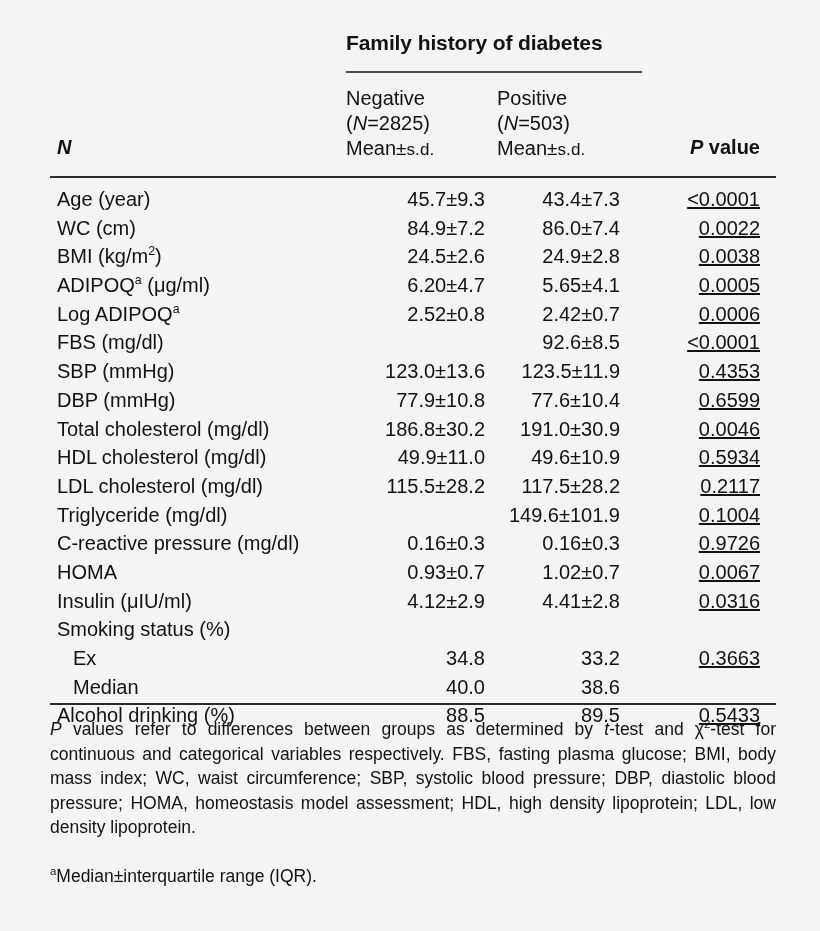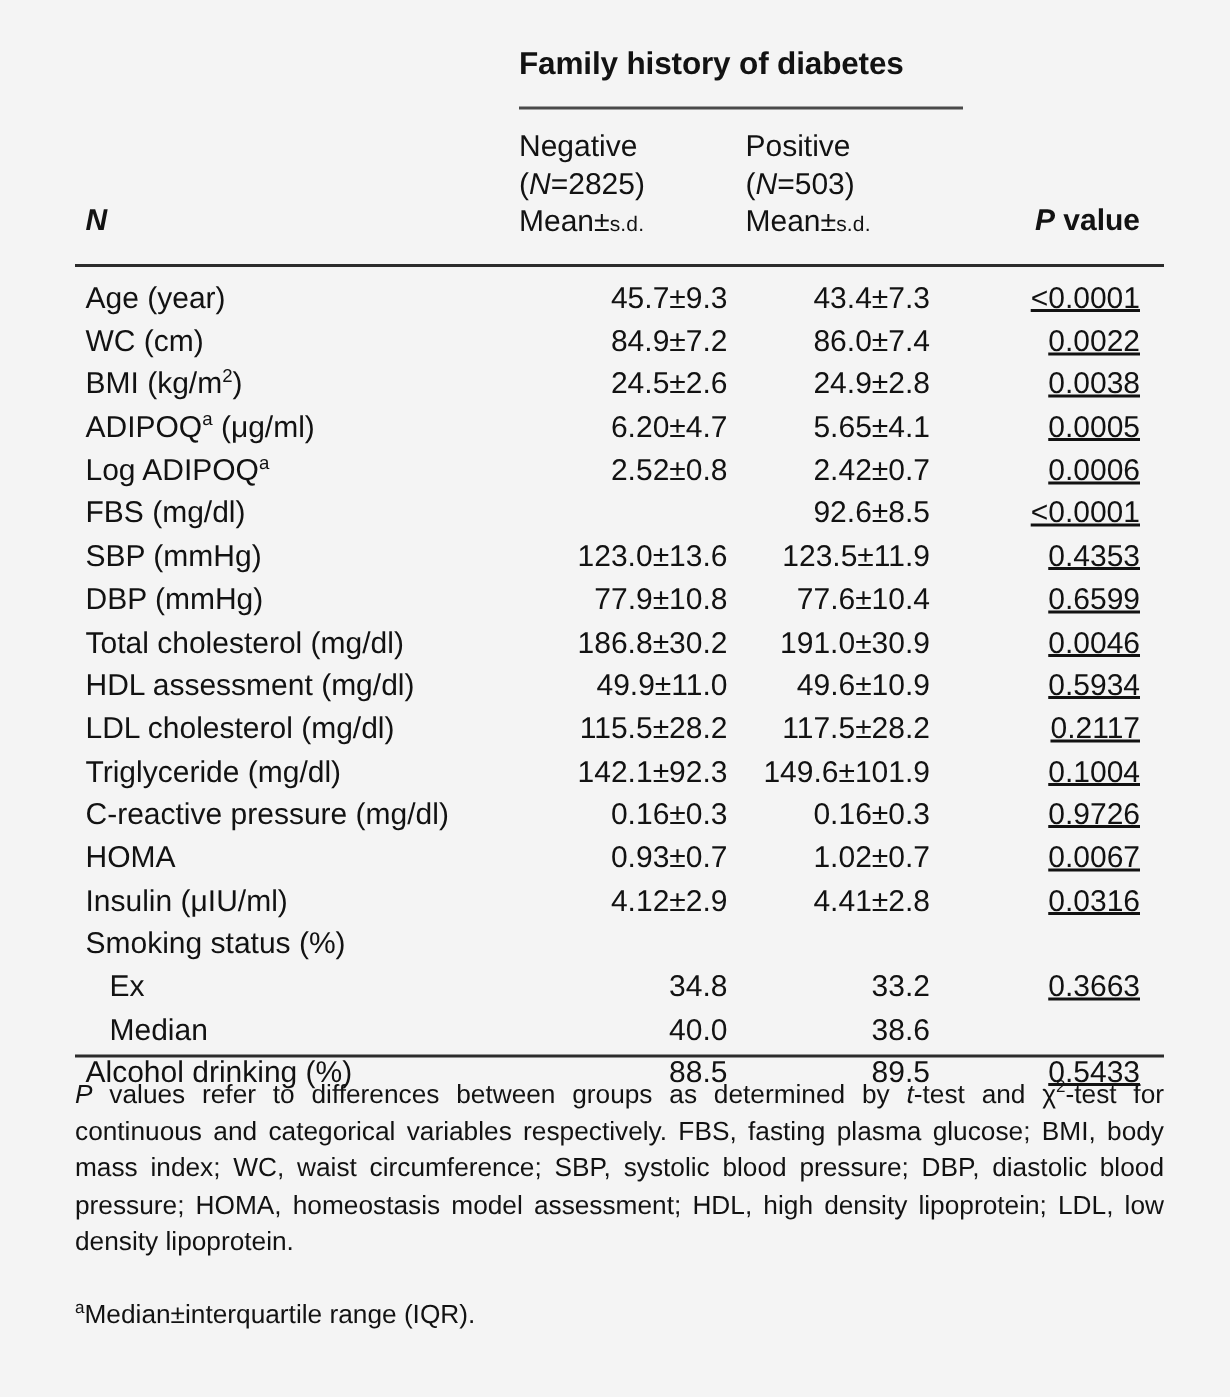--- a/index.html
+++ b/index.html
@@ -69,21 +69,21 @@
     position: absolute;
     left: 57px;
     top: 136px;
     font-size: 20px;
     font-weight: bold;
     font-style: italic;
     white-space: nowrap;
   }
 
   .smallcaps {
-    font-size: 14px;
+    font-size: 17px;
     letter-spacing: 0.1px;
   }
   .pm { font-size: 19px; }
 
   
   .rows {
     position: absolute;
     left: 0;
     top: 185px;
     width: 820px;
@@ -233,34 +233,33 @@
         <div class="cell-pos">77.6±10.4</div>
         <div class="cell-p">0.6599</div>
       </div>
       <div class="row">
         <div class="cell-label"><span>Total cholesterol (mg/dl)</span></div>
         <div class="cell-neg">186.8±30.2</div>
         <div class="cell-pos">191.0±30.9</div>
         <div class="cell-p">0.0046</div>
       </div>
       <div class="row">
-        <div class="cell-label"><span>HDL assessment (mg/dl)</span></div>
+        <div class="cell-label"><span>HDL cholesterol (mg/dl)</span></div>
         <div class="cell-neg">49.9±11.0</div>
         <div class="cell-pos">49.6±10.9</div>
         <div class="cell-p">0.5934</div>
       </div>
       <div class="row">
         <div class="cell-label"><span>LDL cholesterol (mg/dl)</span></div>
         <div class="cell-neg">115.5±28.2</div>
         <div class="cell-pos">117.5±28.2</div>
         <div class="cell-p">0.2117</div>
       </div>
       <div class="row">
         <div class="cell-label"><span>Triglyceride (mg/dl)</span></div>
-        <div class="cell-neg">142.1±92.3</div>
         <div class="cell-pos">149.6±101.9</div>
         <div class="cell-p">0.1004</div>
       </div>
       <div class="row">
         <div class="cell-label"><span>C-reactive pressure (mg/dl)</span></div>
         <div class="cell-neg">0.16±0.3</div>
         <div class="cell-pos">0.16±0.3</div>
         <div class="cell-p">0.9726</div>
       </div>
       <div class="row">

